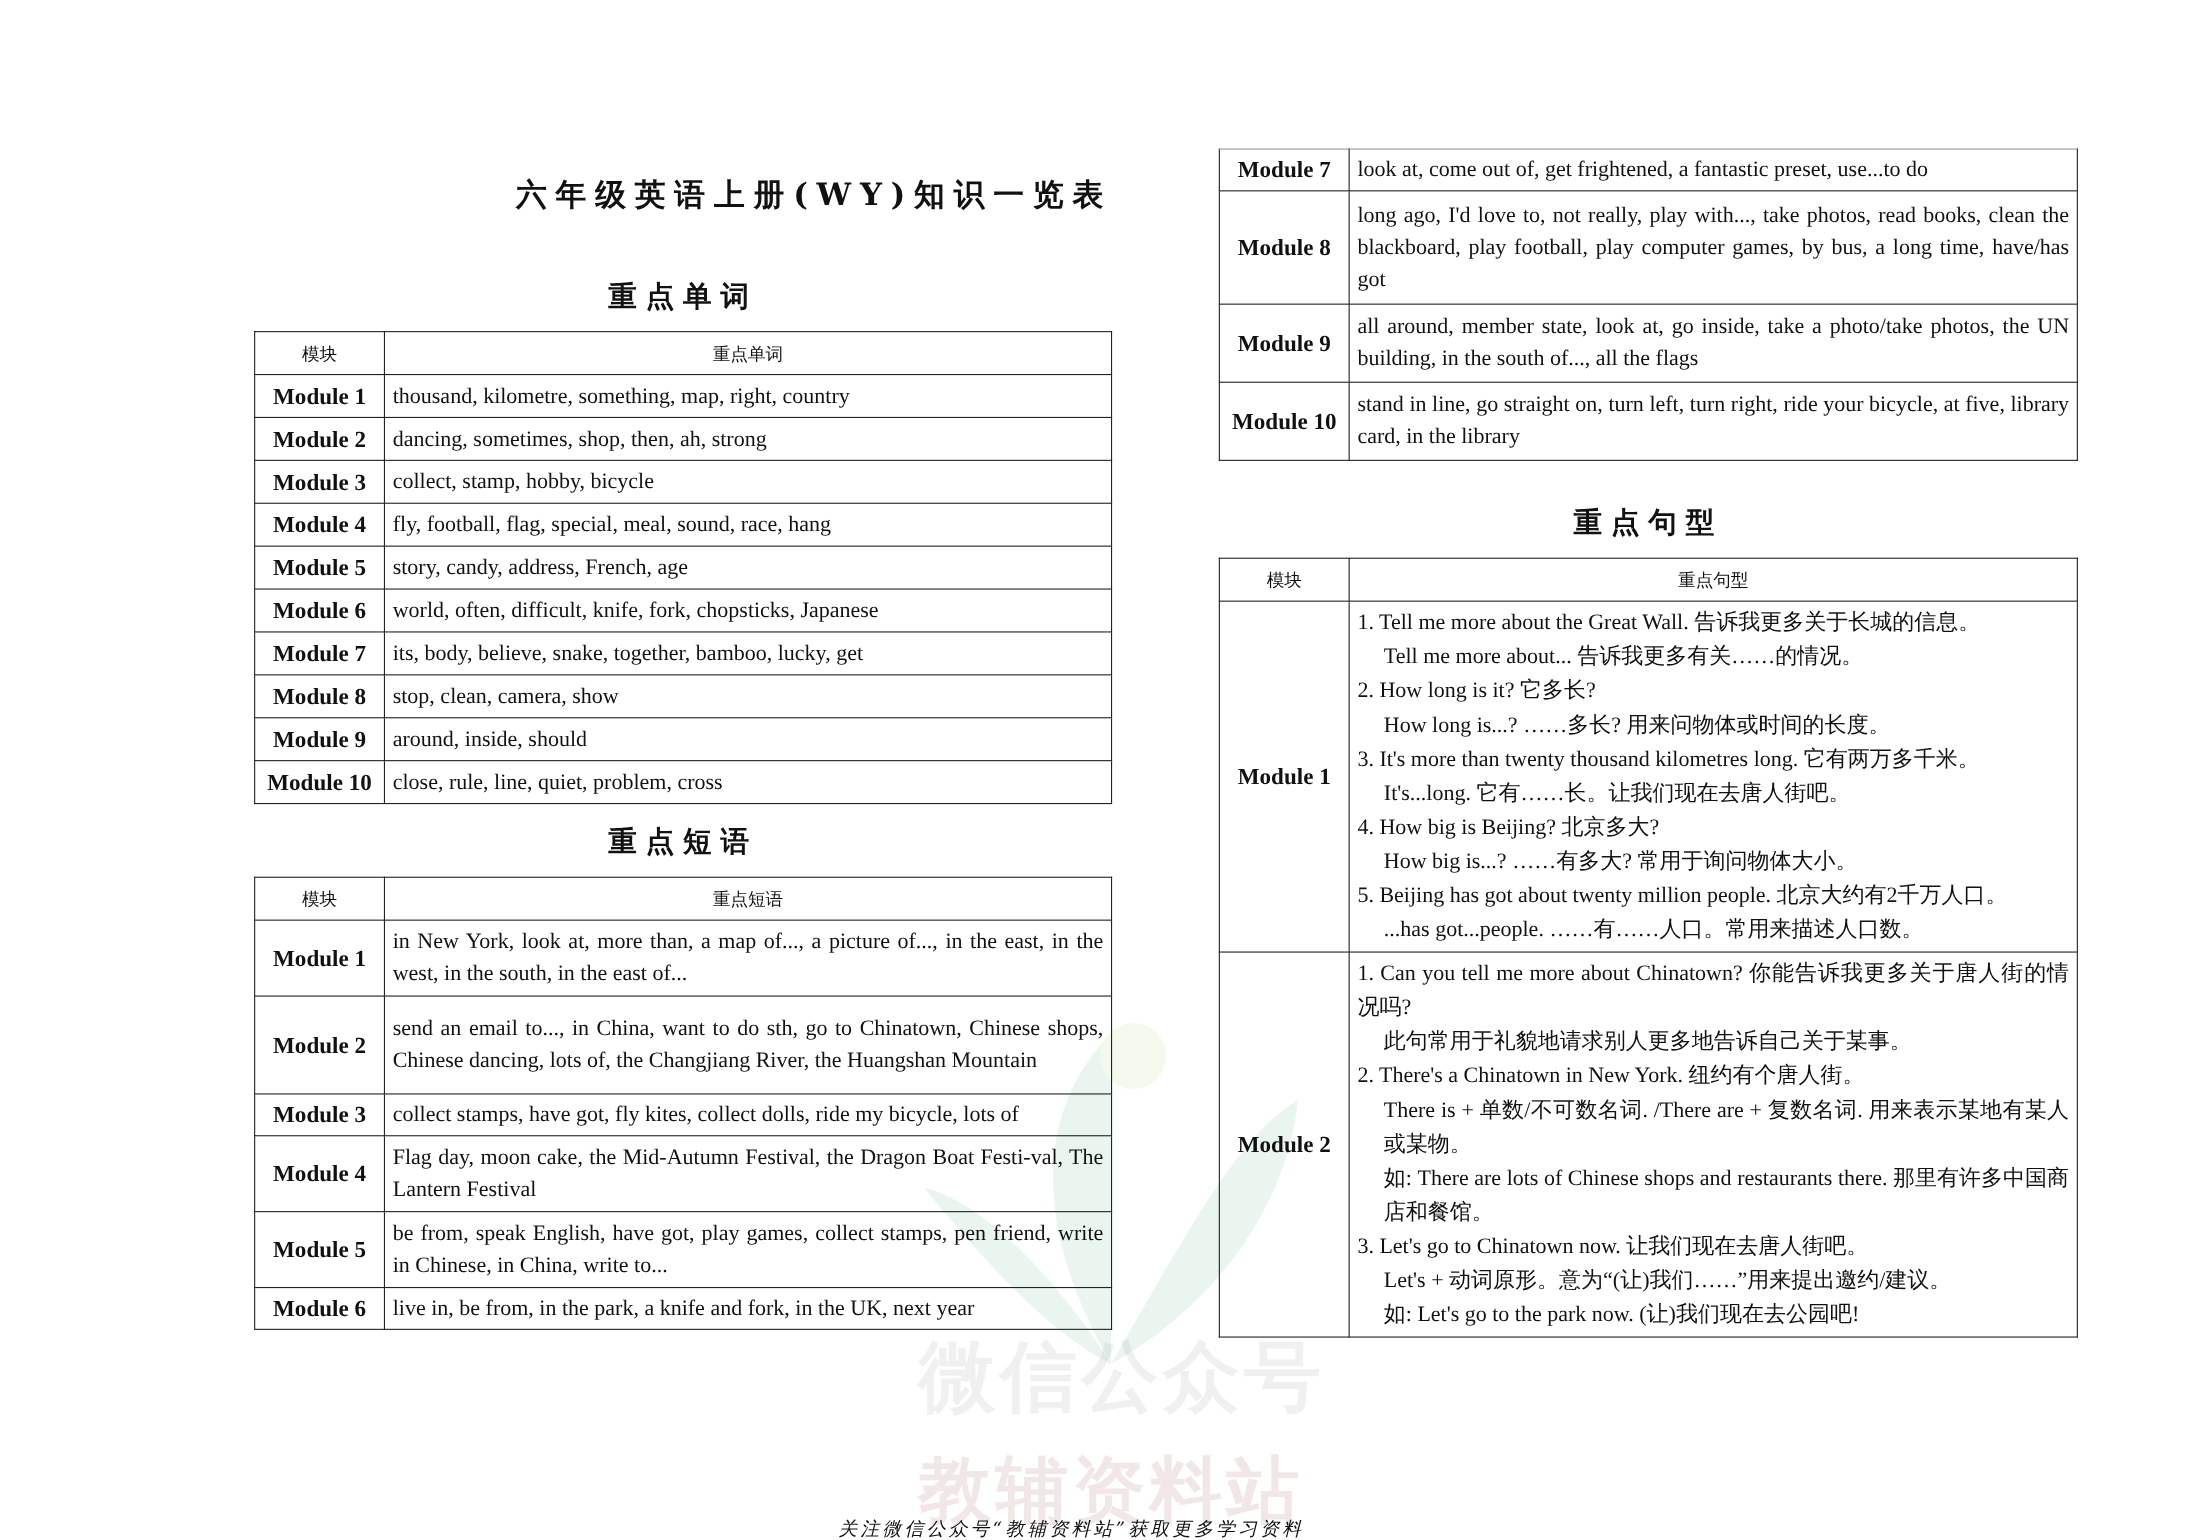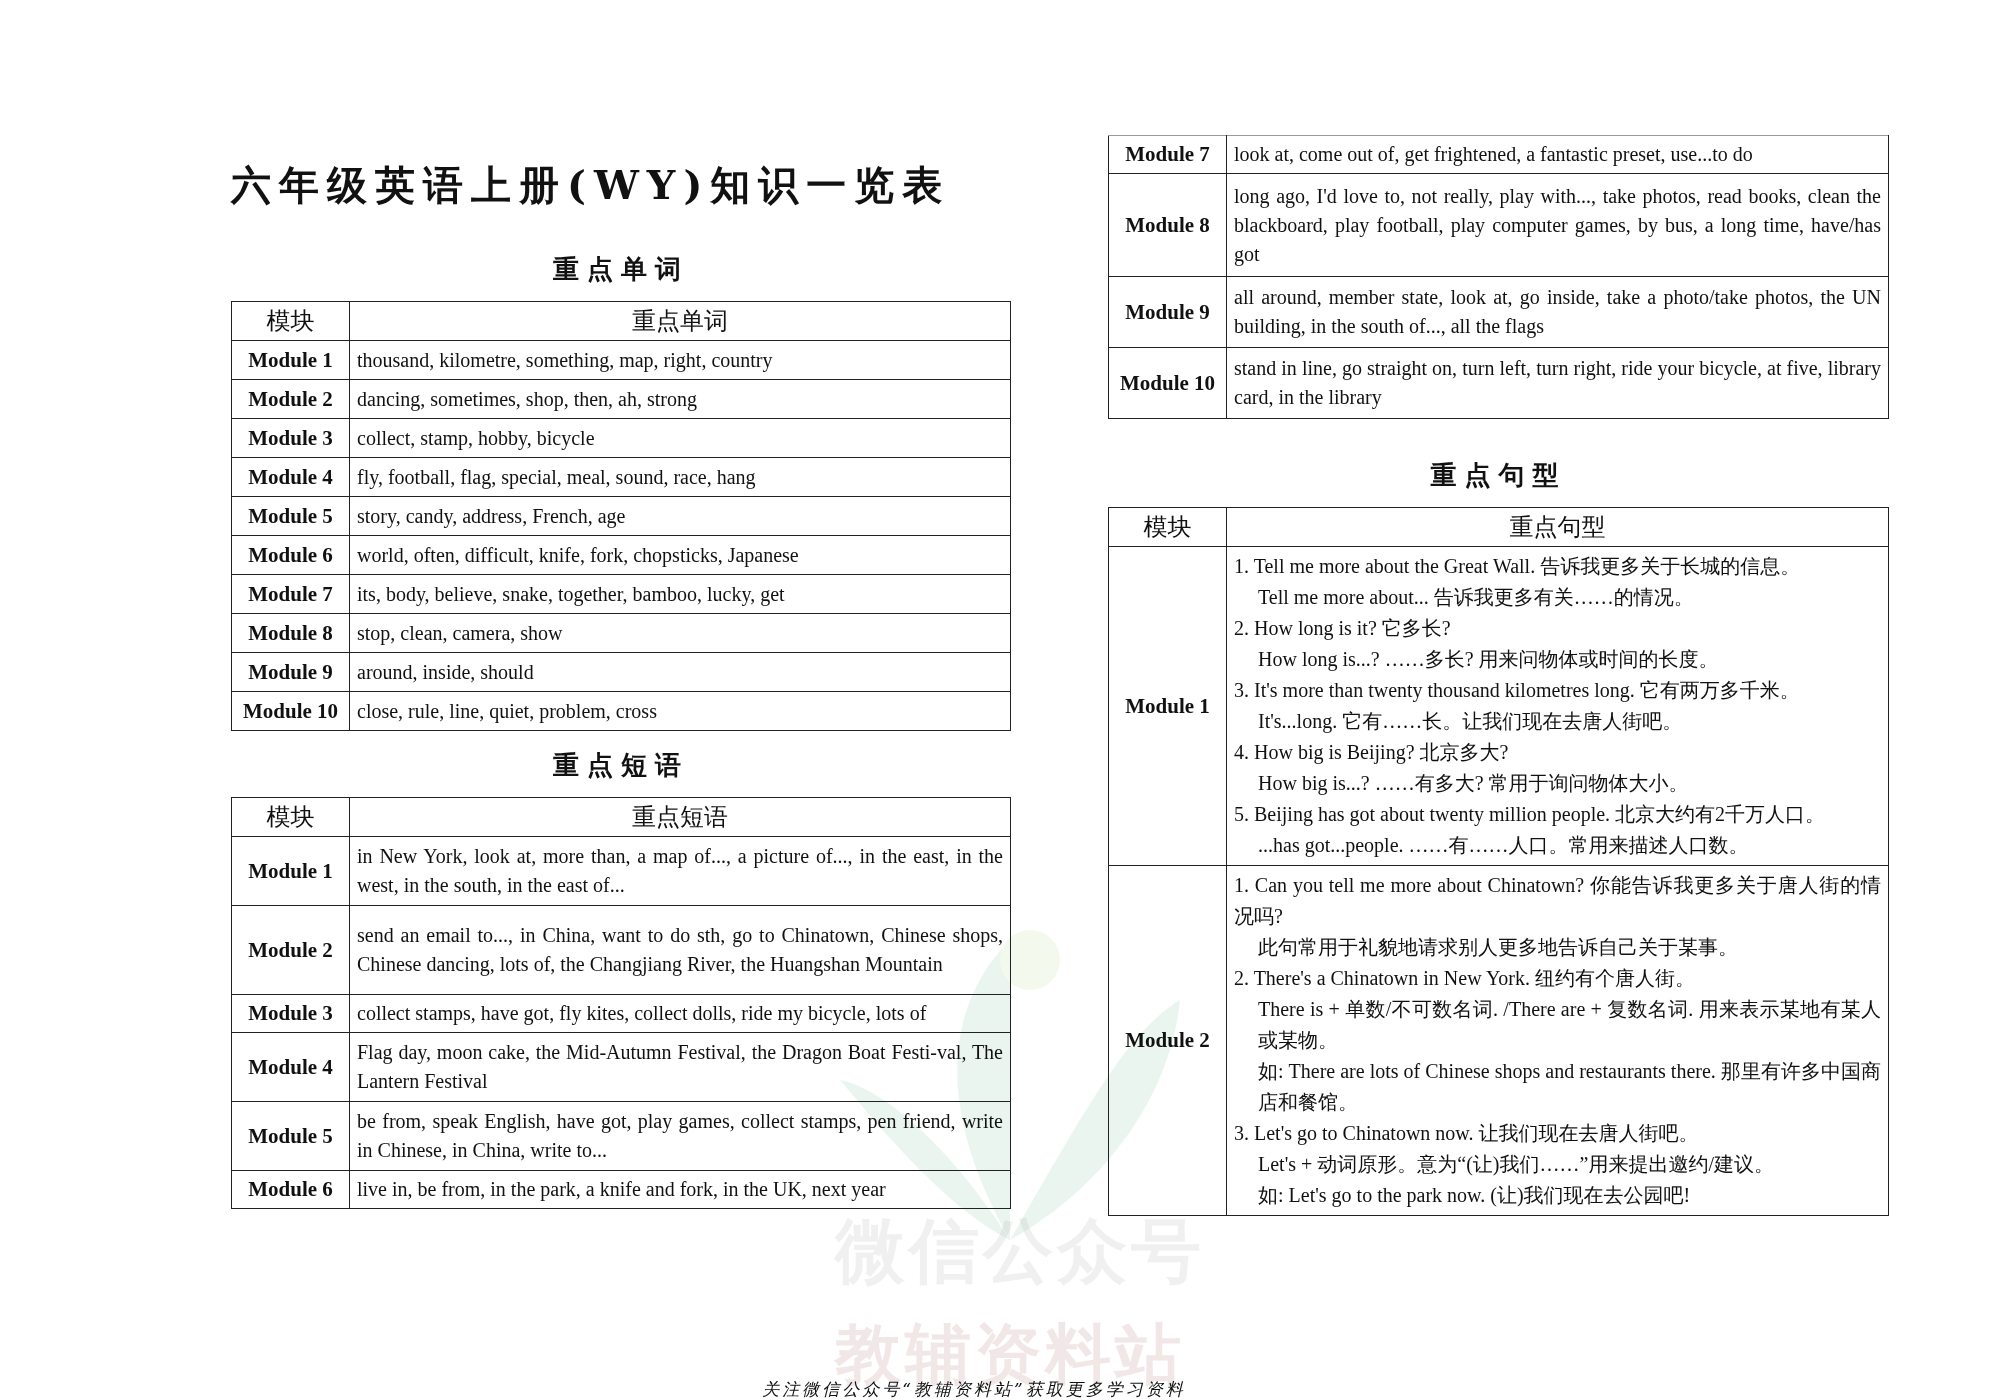--- a/index.html
+++ b/index.html
@@ -12,35 +12,35 @@
     .wm-leaf { left: 830px; top: 920px; width: 360px; height: 340px; opacity: 0.09; }
     .wm-text1 {
       left: 835px; top: 1205px; font-family: "DejaVu Sans", sans-serif;
       font-weight: bold; font-size: 70px; color: #737373; opacity: 0.10; letter-spacing: 4px;
     }
     .wm-text2 {
       left: 835px; top: 1310px; font-family: "DejaVu Sans", sans-serif;
       font-weight: bold; font-size: 66px; color: #7f1d1d; opacity: 0.10; letter-spacing: 4px;
     }
     .page-title {
-      position: absolute; left: 231px; width: 780px; top: 158px; text-align: left;
-      font-family: "DejaVu Serif", serif; font-weight: bold; font-size: 40px; letter-spacing: 8px; z-index: 1;
+      position: absolute; left: 231px; width: 780px; top: 158px; text-align: right;
+      font-family: "DejaVu Serif", serif; font-weight: bold; font-size: 28px; letter-spacing: 8px; z-index: 1;
     }
     .section-title {
       position: absolute; text-align: center; font-family: "DejaVu Serif", serif;
       font-weight: bold; font-size: 26px; letter-spacing: 8px; z-index: 1;
     }
     table.kt {
       position: absolute; border-collapse: collapse; z-index: 1;
       font-size: 20px; line-height: 29px; background: transparent;
     }
     table.kt th, table.kt td { border: 1.5px solid #222; }
     table.kt tr.row td { border-top: 1.5px solid #999; }
     table.kt th {
-      font-family: "DejaVu Sans", sans-serif; font-weight: normal; font-size: 24px;
+      font-family: "DejaVu Sans", sans-serif; font-weight: normal; font-size: 16px;
       height: 38px; padding: 0;
     }
     table.kt td.mod {
       width: 113px; text-align: center; font-weight: bold; font-size: 21px;
       padding: 0 2px; white-space: nowrap;
     }
     table.kt td.cnt {
       padding: 4px 7px; text-align: justify; vertical-align: middle; margin-left: 28px;
     }
     .words td.cnt { height: 30px; }

